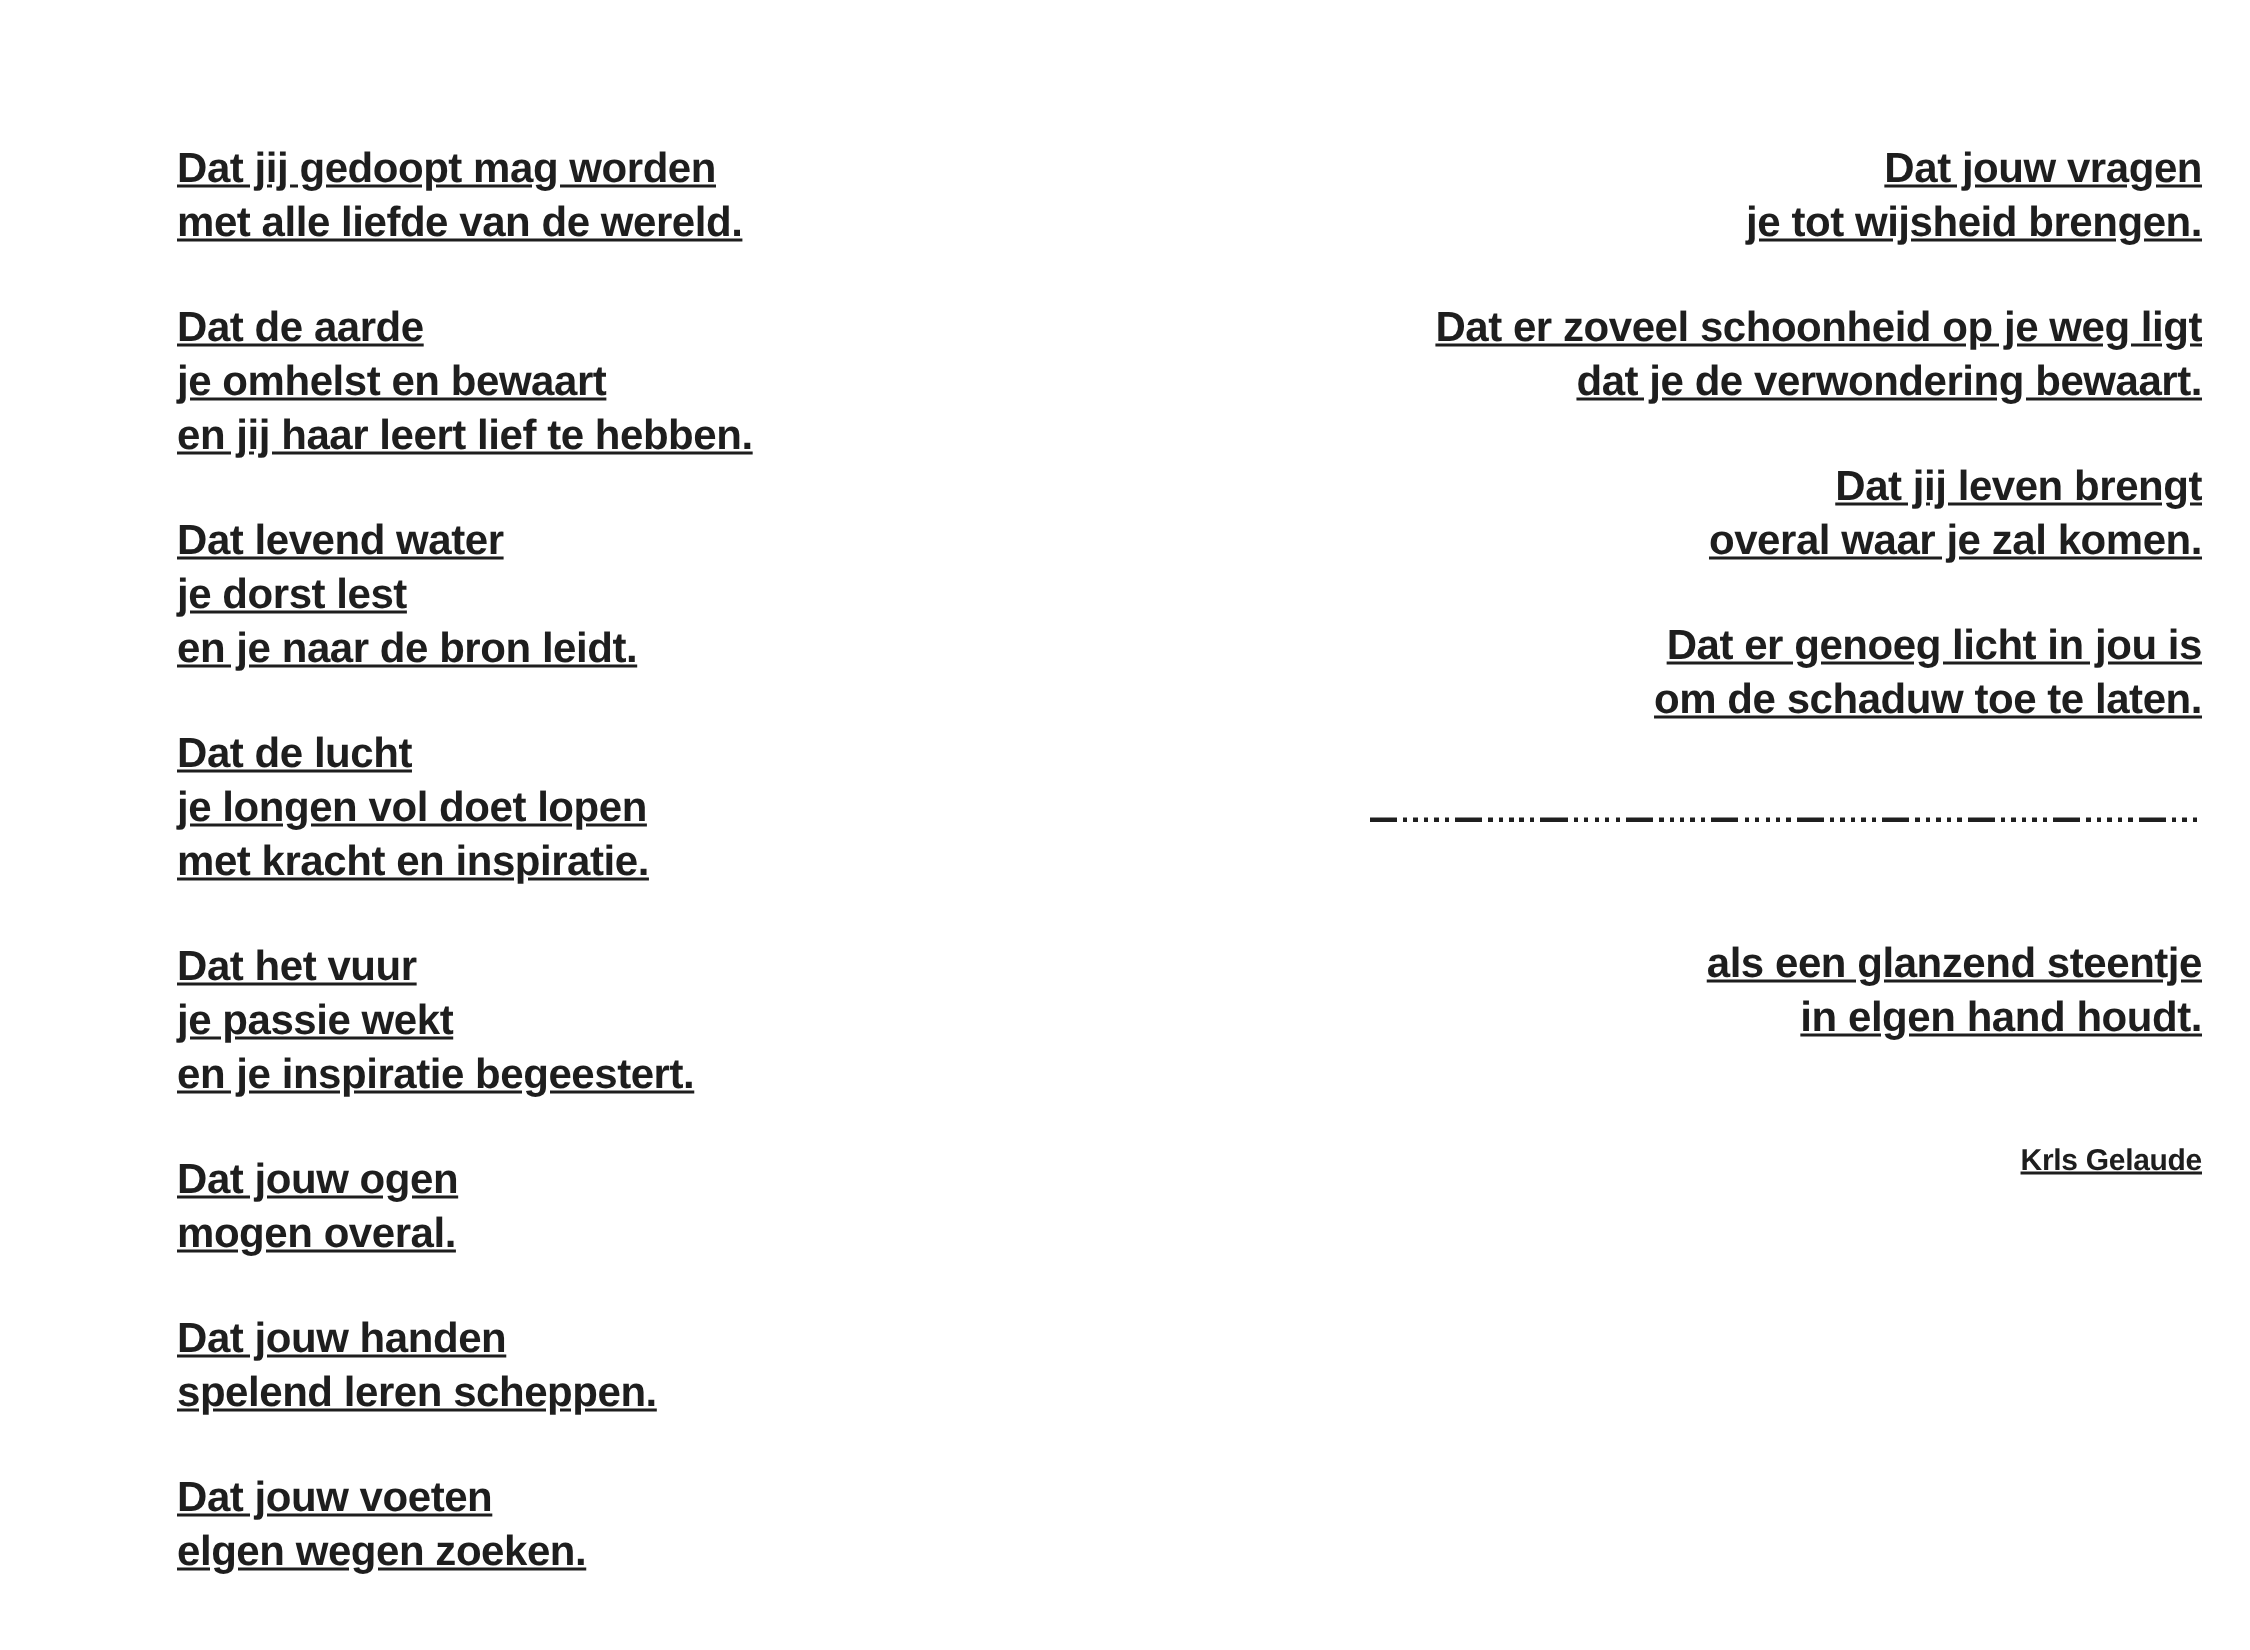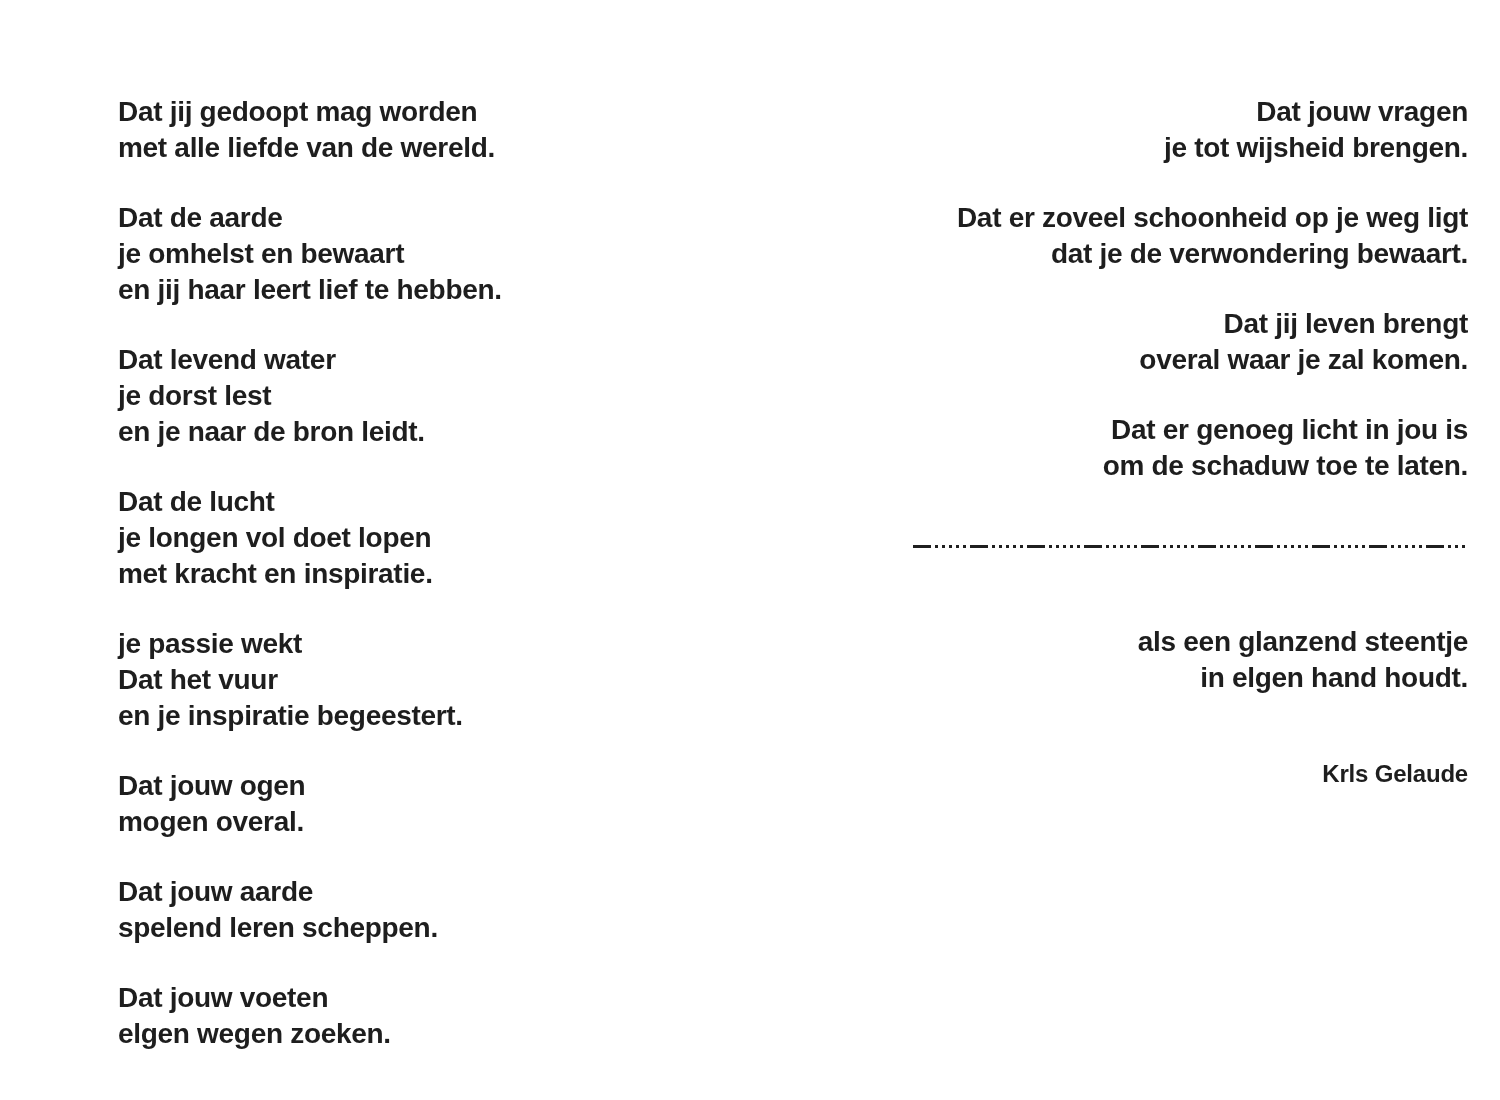--- a/index.html
+++ b/index.html
@@ -20,20 +20,21 @@
     background: #ffffff;
   }
   .col {
     position: absolute;
     top: 94px;
     color: #1e1e1e;
     font-weight: 700;
     font-size: 28px;
     line-height: 36px;
     letter-spacing: -0.3px;
+    text-decoration: underline;
   }
   .col-left  { left: 118px; width: 600px; }
   .col-right { left: 913px; width: 555px; text-align: right; }
   .stanza { margin: 0 0 34px 0; padding: 0; }
   .line { display: block; white-space: nowrap; }
   .divider {
     height: 3px;
     width: 552px;
     margin: 61px 0 0 0;
     background: repeating-linear-gradient(
@@ -48,21 +49,21 @@
       transparent 39px 43px,
       #1f1f1f 43px 46px,
       transparent 46px 50px,
       #1f1f1f 50px 53px,
       transparent 53px 57px
     );
   }
   .continuation { margin: 76px 0 0 0; }
   .author {
     margin: 63px 0 0 0;
-    font-size: 24px;
+    font-size: 20px;
     line-height: 30px;
     letter-spacing: -0.2px;
   }
 </style>
 </head>
 <body>
 
 <div class="page">
 
   <div class="col col-left">
@@ -79,30 +80,30 @@
       <span class="line">Dat levend water</span>
       <span class="line">je dorst lest</span>
       <span class="line">en je naar de bron leidt.</span>
     </p>
     <p class="stanza">
       <span class="line">Dat de lucht</span>
       <span class="line">je longen vol doet lopen</span>
       <span class="line">met kracht en inspiratie.</span>
     </p>
     <p class="stanza">
+      <span class="line">Dat het vuur</span>
       <span class="line">je passie wekt</span>
-      <span class="line">Dat het vuur</span>
       <span class="line">en je inspiratie begeestert.</span>
     </p>
     <p class="stanza">
       <span class="line">Dat jouw ogen</span>
       <span class="line">mogen overal.</span>
     </p>
     <p class="stanza">
-      <span class="line">Dat jouw aarde</span>
+      <span class="line">Dat jouw handen</span>
       <span class="line">spelend leren scheppen.</span>
     </p>
     <p class="stanza">
       <span class="line">Dat jouw voeten</span>
       <span class="line">elgen wegen zoeken.</span>
     </p>
   </div>
 
   <div class="col col-right">
     <p class="stanza">

